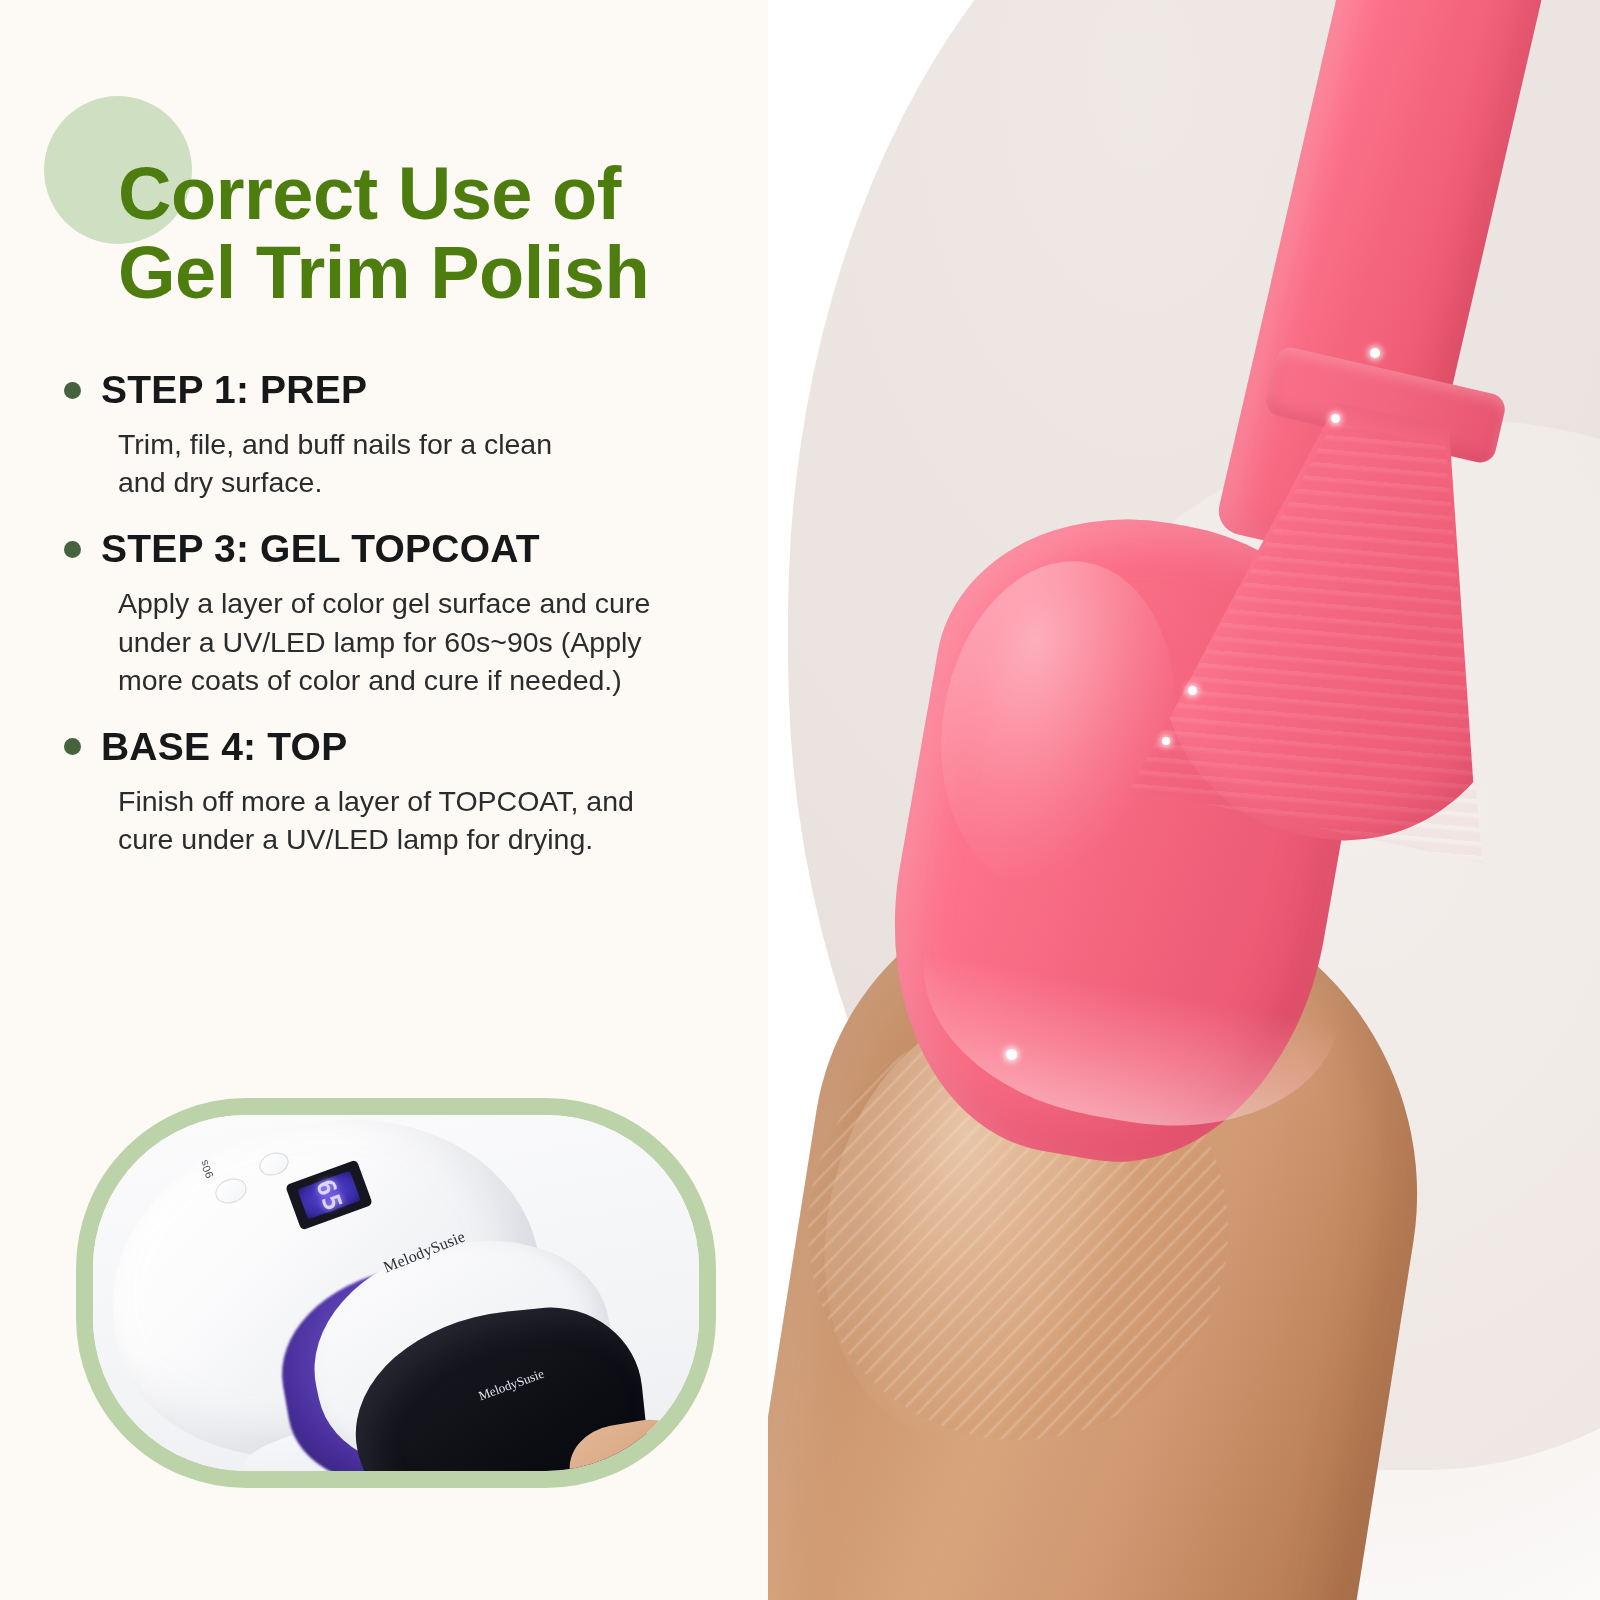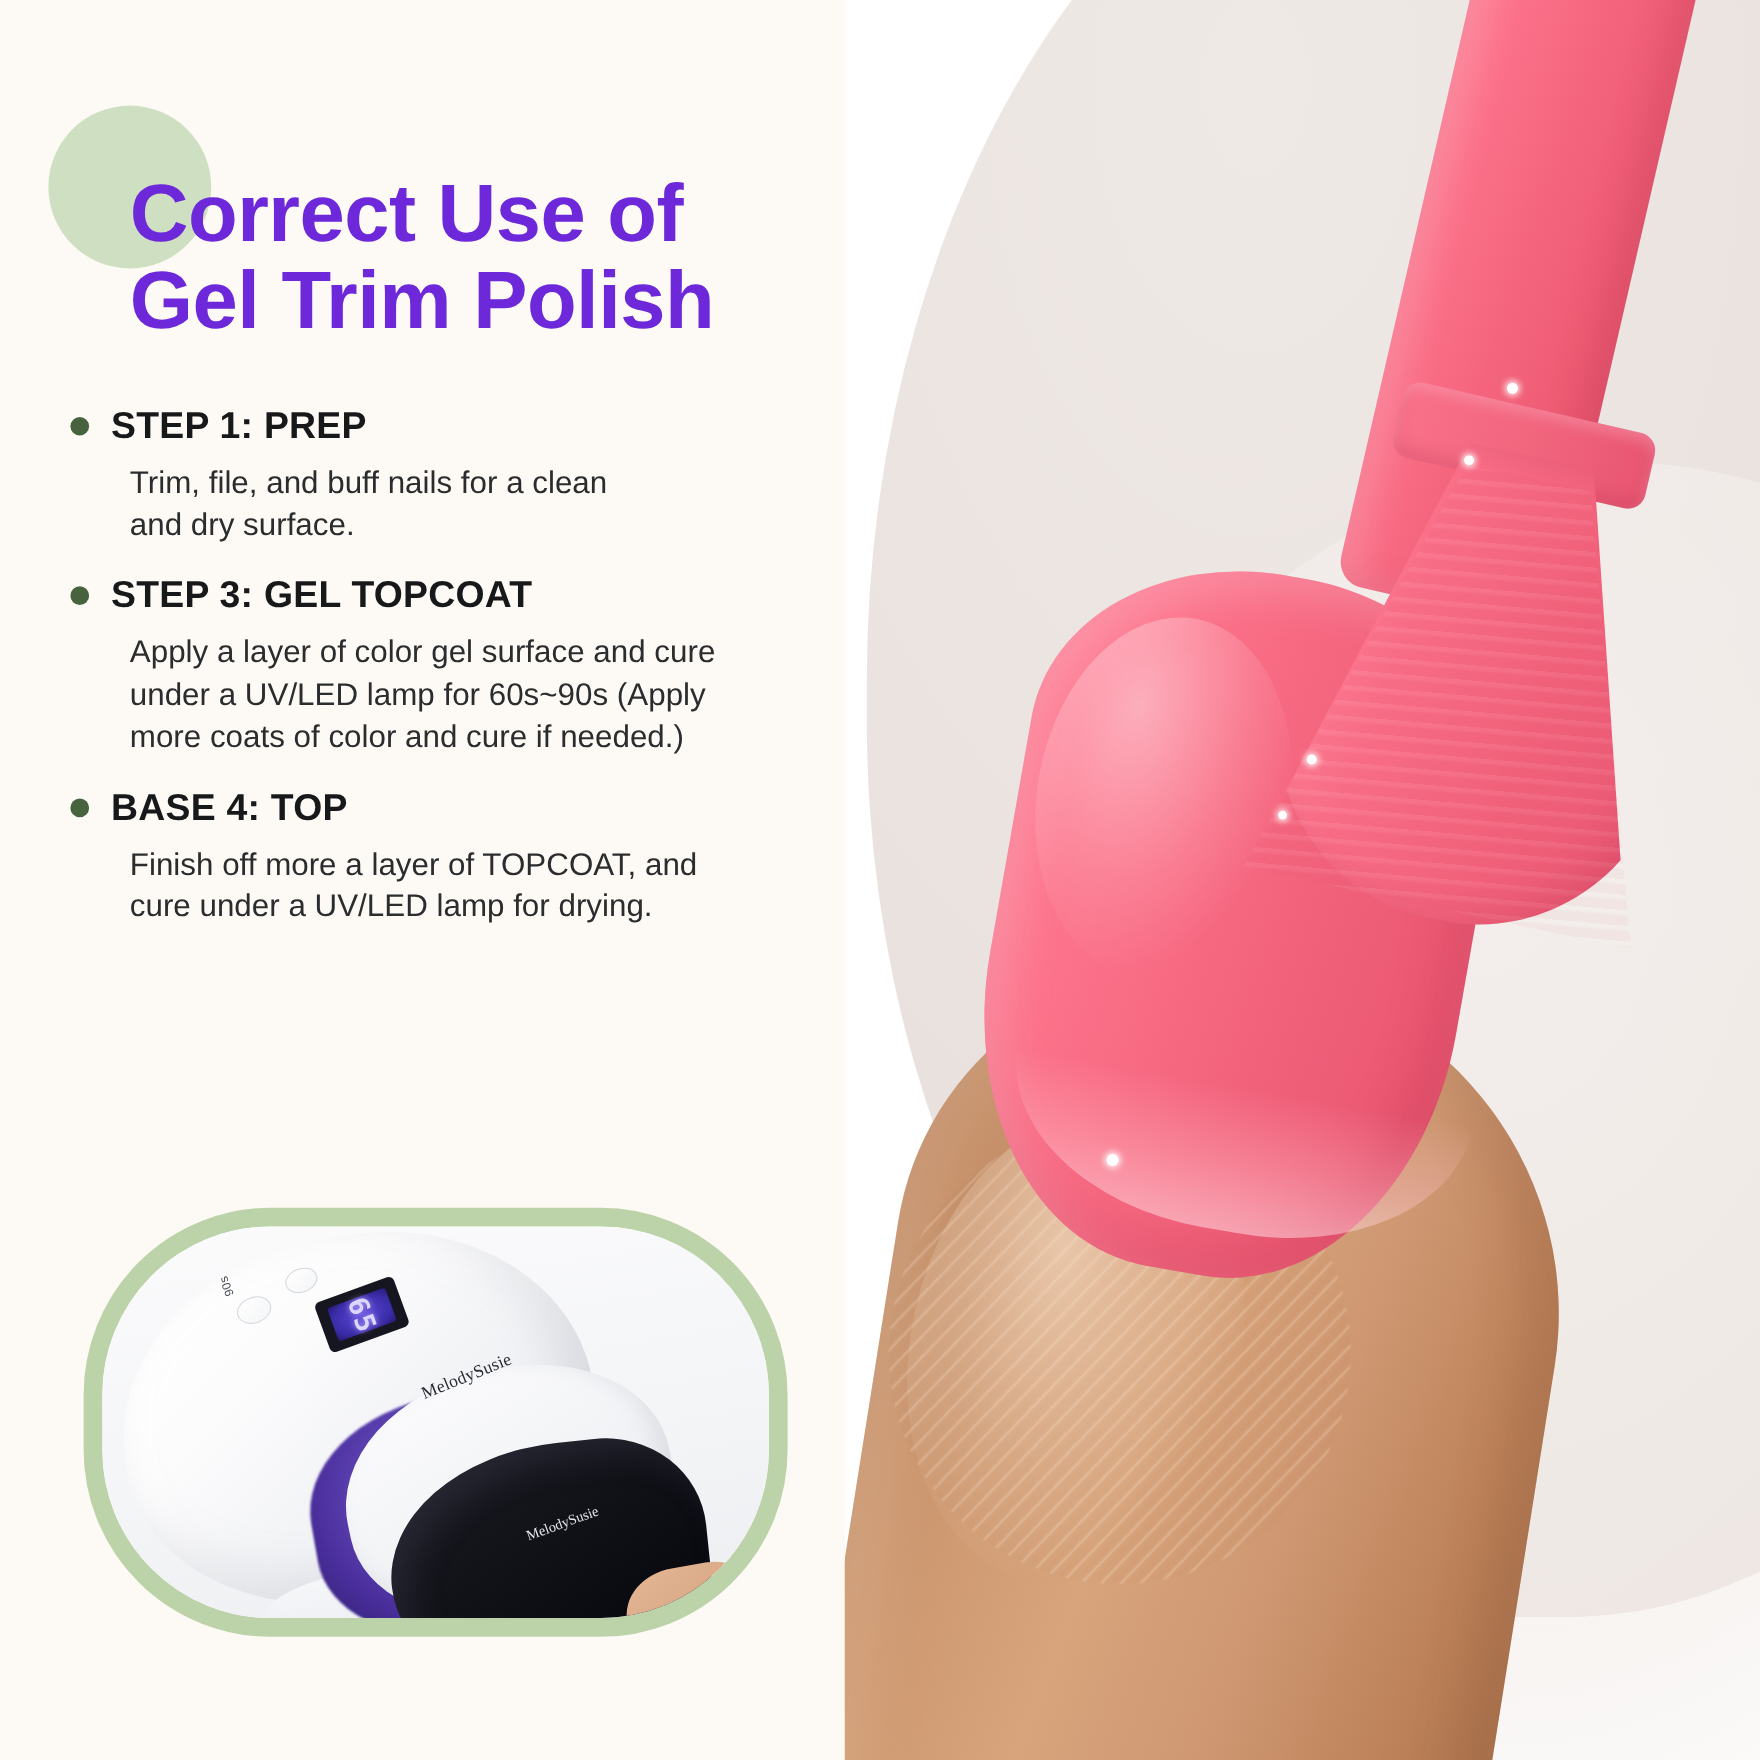--- a/index.html
+++ b/index.html
@@ -207,21 +207,21 @@
   }
   .title {
     position: absolute;
     left: 118px;
     top: 104px;
     width: 680px;
     font-size: 74px;
     line-height: 1.08;
     font-weight: 700;
     letter-spacing: -0.5px;
-    color: #6d28d9;
+    color: #4d7c0f;
   }
   .title .line { display: block; }
 
   .steps {
     position: absolute;
     left: 64px;
     top: 368px;
     width: 700px;
   }
   .step { margin-bottom: 26px; }
@@ -231,21 +231,21 @@
     gap: 20px;
   }
   .bullet {
     width: 17px;
     height: 17px;
     border-radius: 50%;
     background: #47633e;
     flex: 0 0 auto;
   }
   .step-title {
-    font-size: 34px;
+    font-size: 39px;
     font-weight: 700;
     color: #16181a;
     letter-spacing: 0.2px;
   }
   .step-body {
     margin: 13px 0 0 54px;
     font-size: 28.5px;
     line-height: 1.34;
     color: #2a2c2e;
     font-weight: 400;

